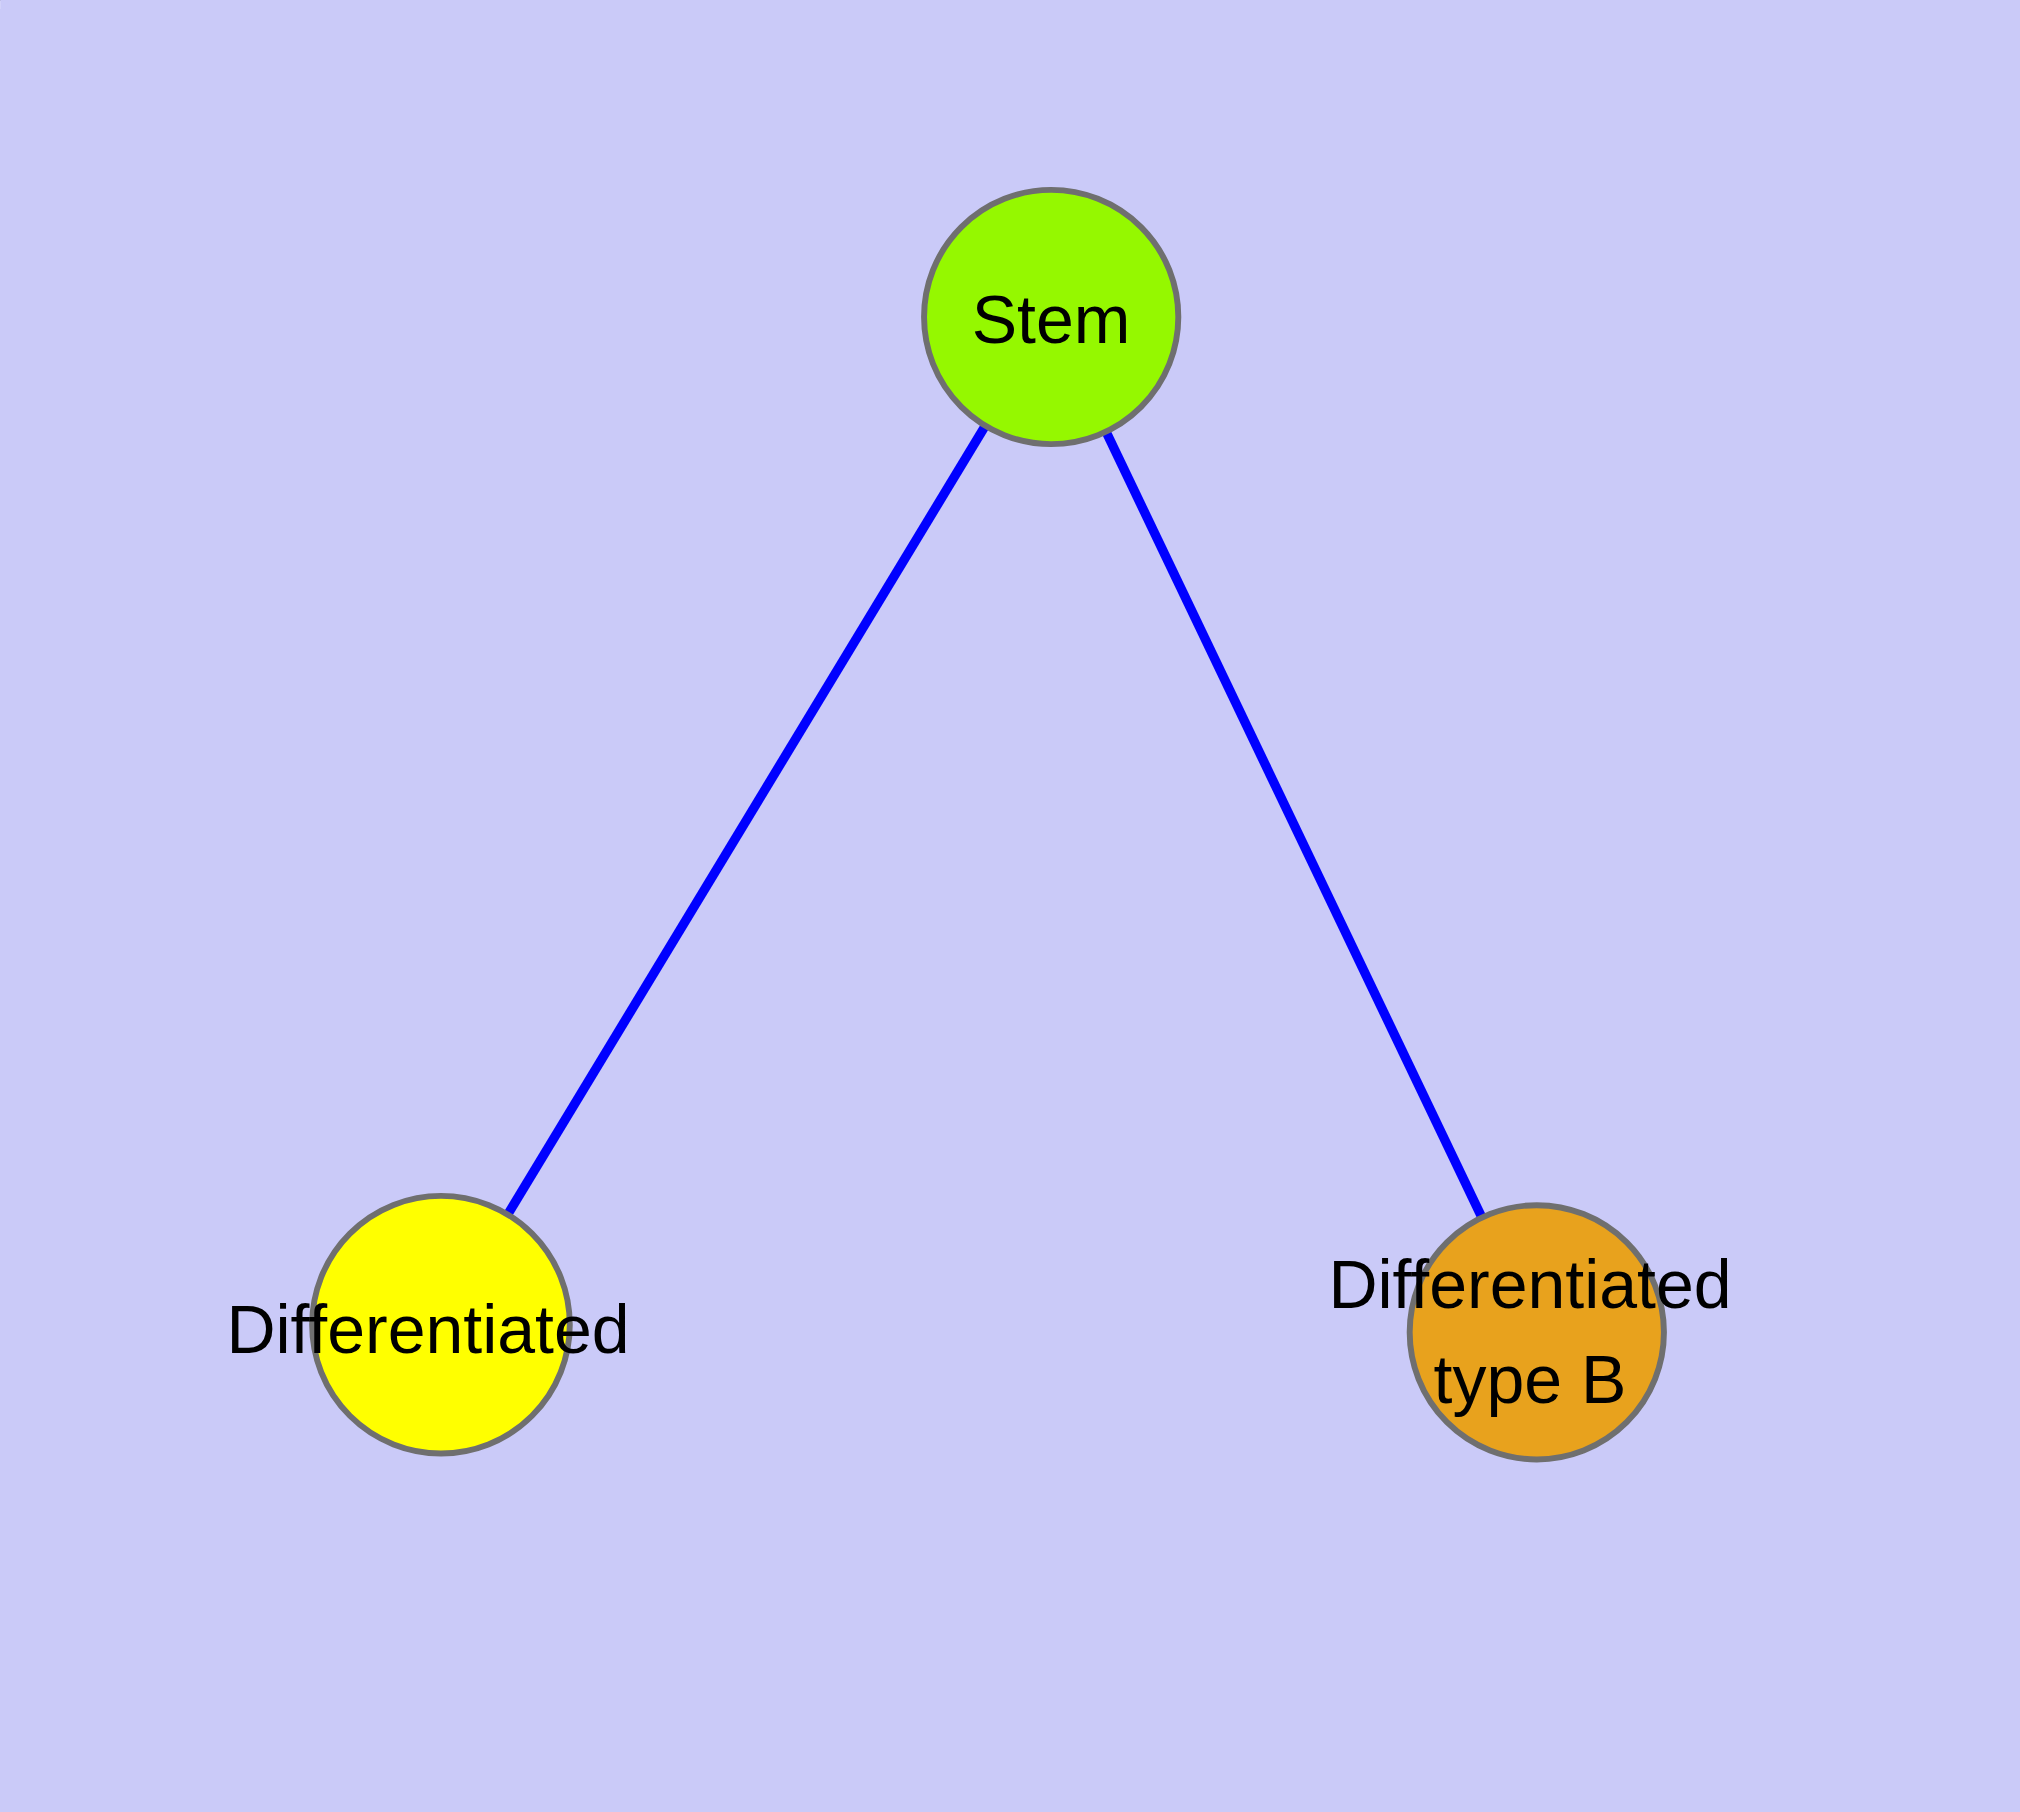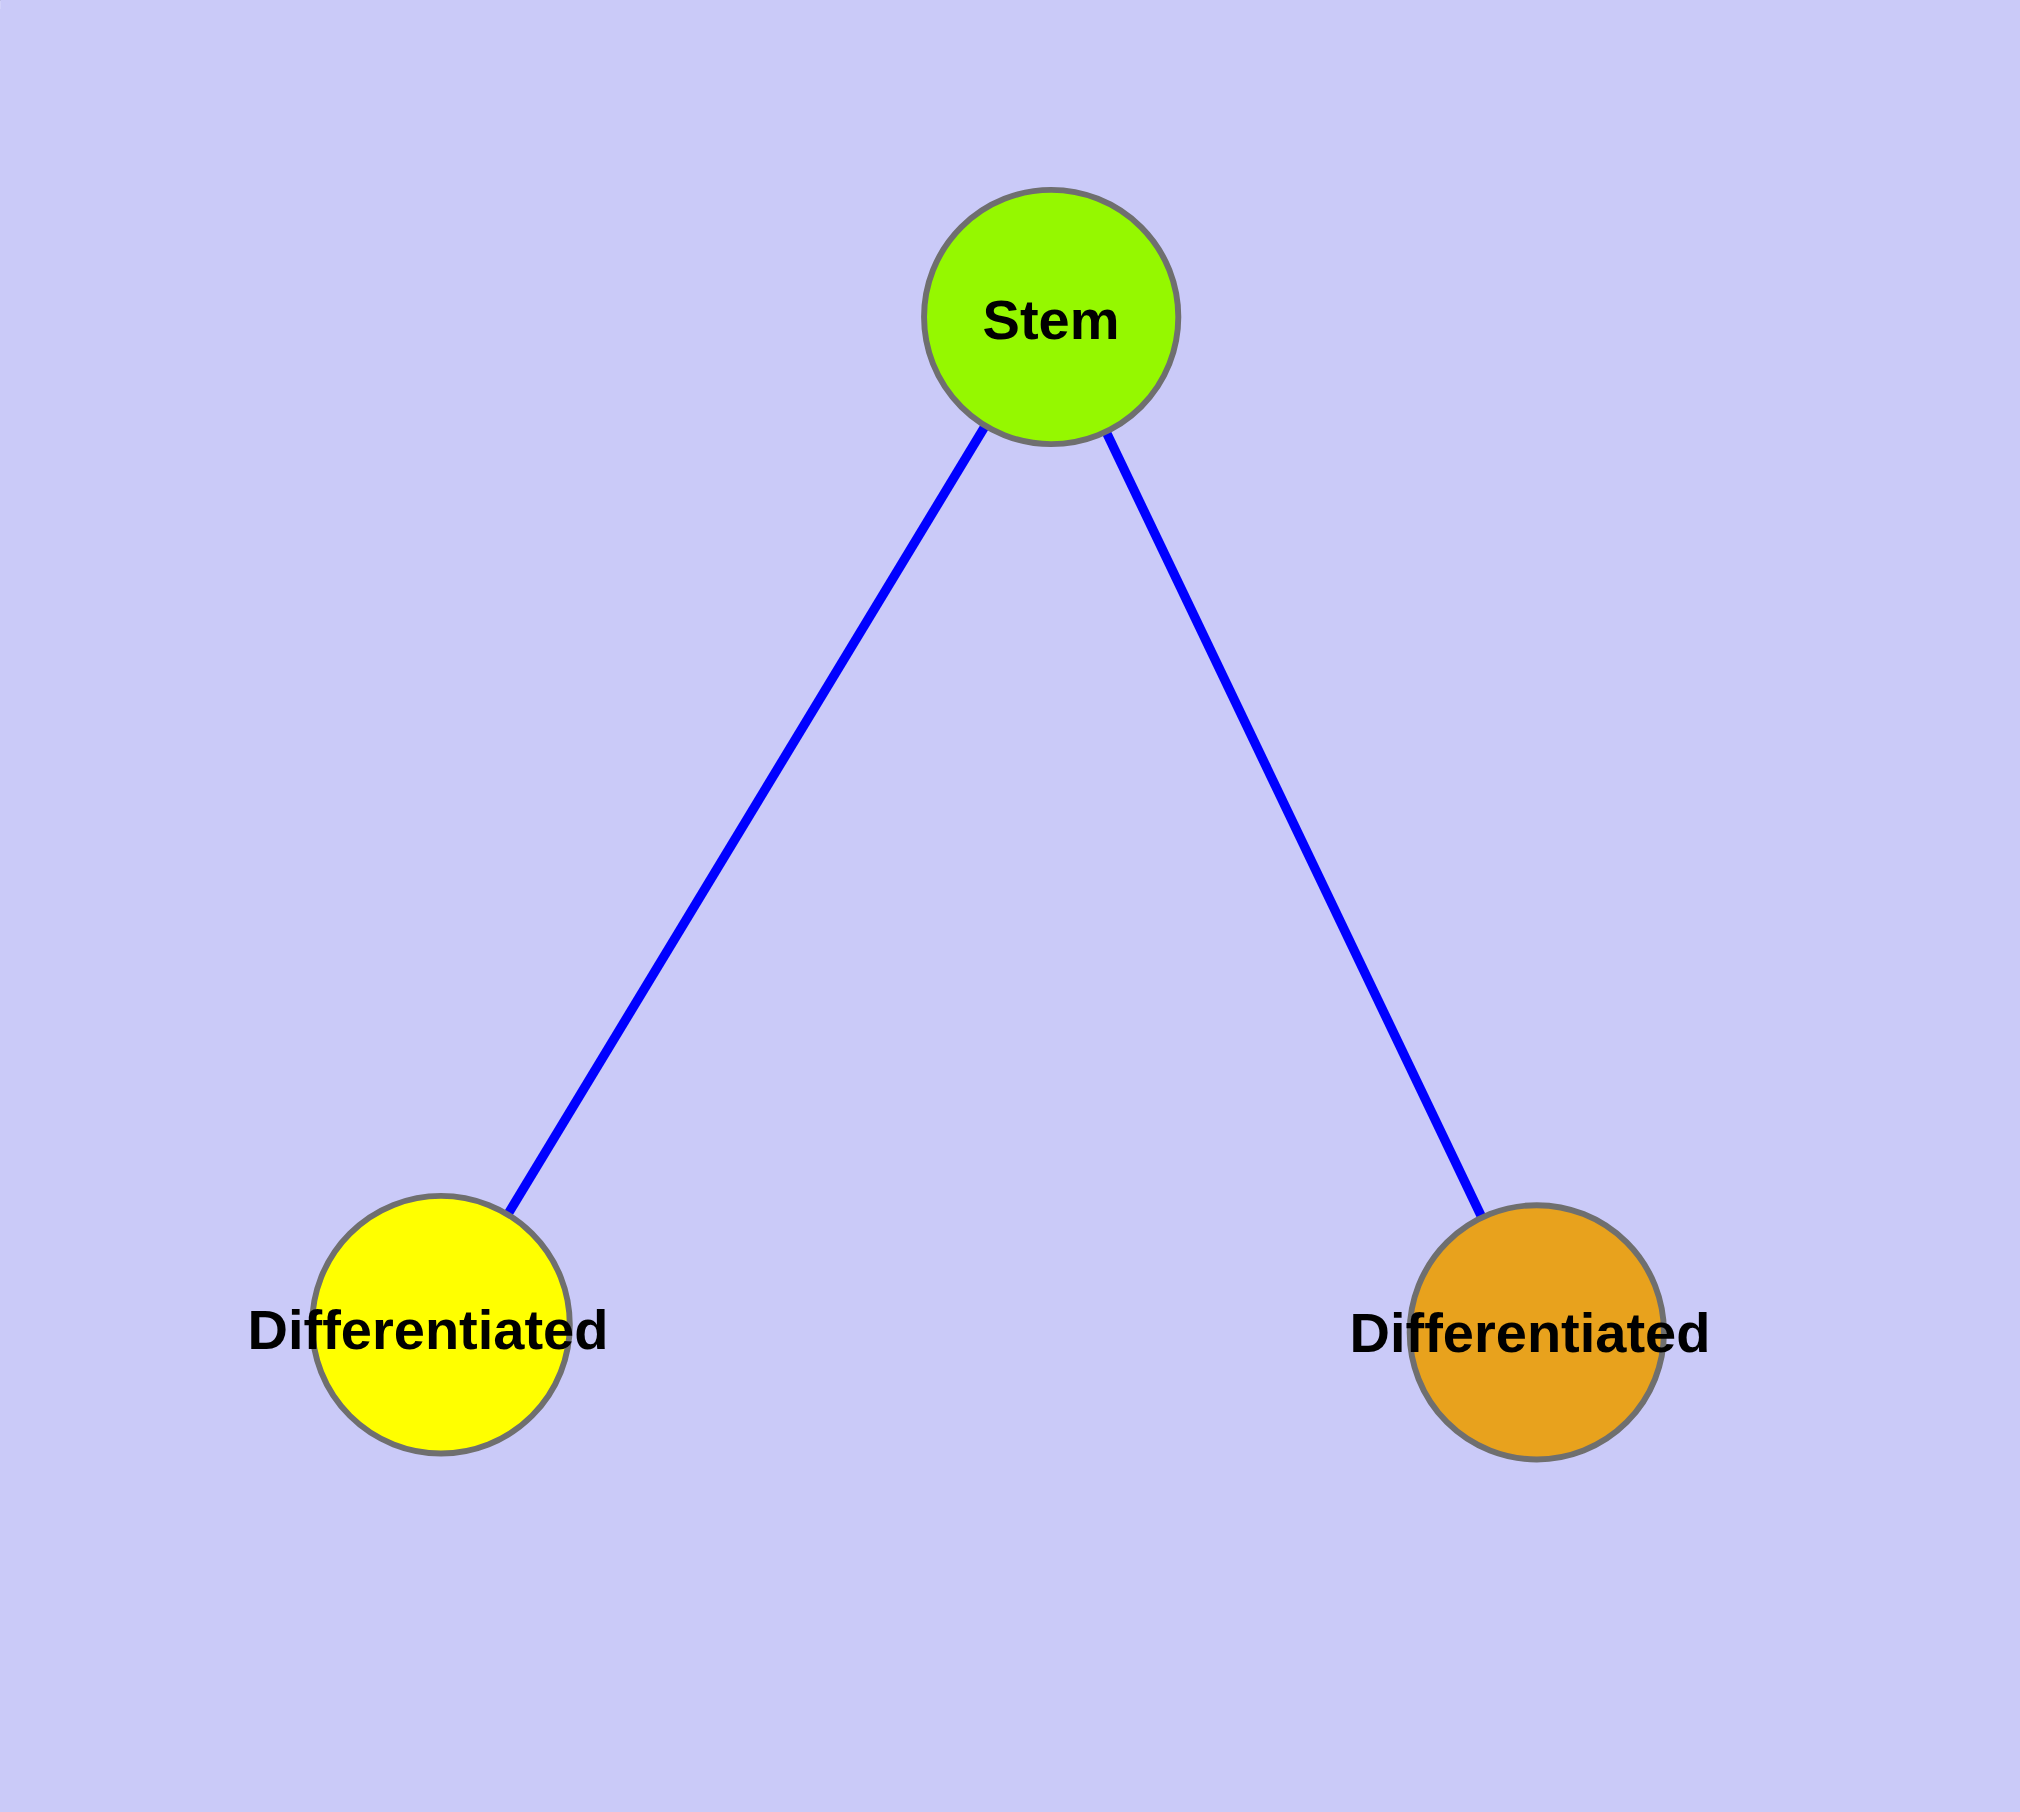--- a/index.html
+++ b/index.html
@@ -27,22 +27,22 @@
     position: absolute;
     left: 0; top: 0;
     width: 2021px;
     height: 1812px;
     display: block;
   }
   .node-label {
     position: absolute;
     transform: translate(-50%, -50%);
     color: #000000;
-    font-weight: bold;
-    font-size: 56px;
+    font-weight: normal;
+    font-size: 68px;
     line-height: 95px;
     text-align: center;
     white-space: nowrap;
     letter-spacing: 0px;
   }
   .label-stem   { left: 1051px; top: 319px; }
   .label-type-a { left: 428px;  top: 1329px; }
   .label-type-b { left: 1530px; top: 1332px; }
   .label-line { display: block; }
 </style>
@@ -69,14 +69,15 @@
 <div class="node-label label-stem">
   <span class="label-line">Stem</span>
 </div>
 
 <div class="node-label label-type-a">
   <span class="label-line">Differentiated</span>
 </div>
 
 <div class="node-label label-type-b">
   <span class="label-line">Differentiated</span>
+  <span class="label-line">type B</span>
 </div>
 
 
 </body></html>

